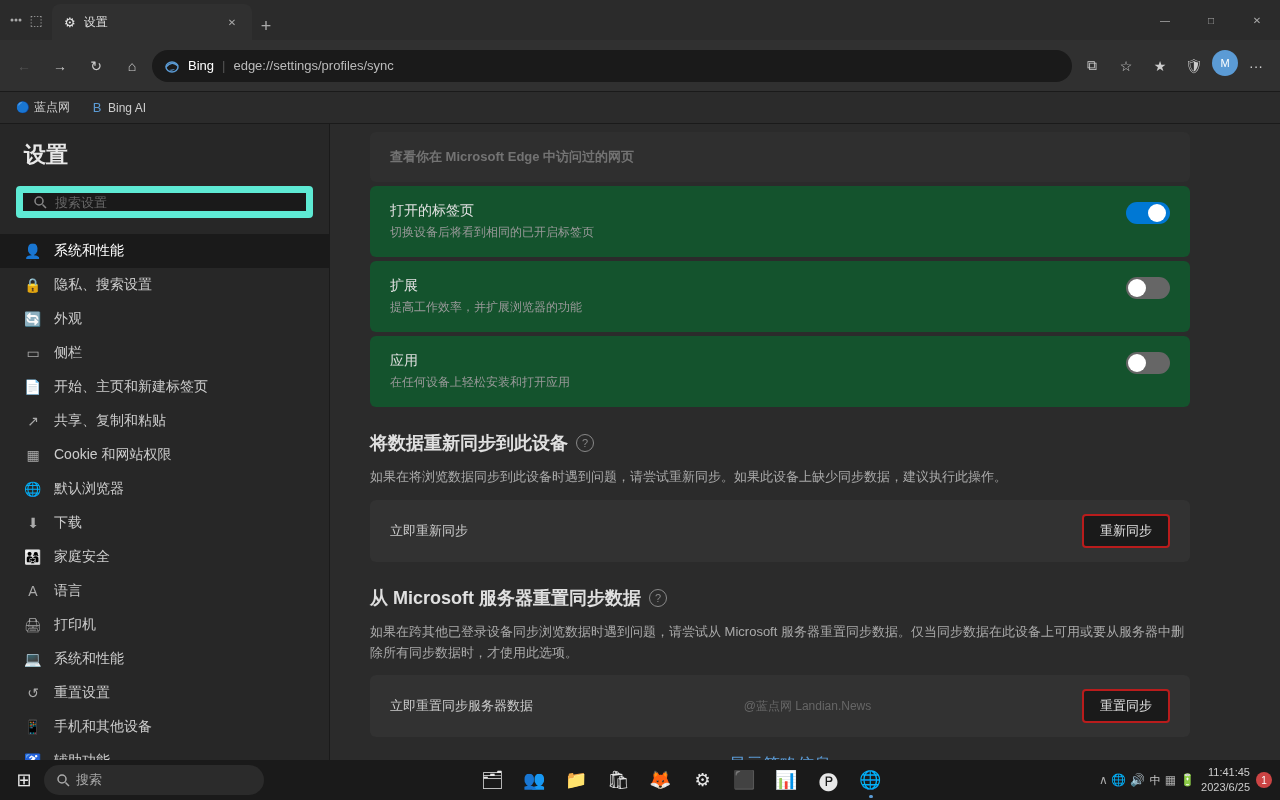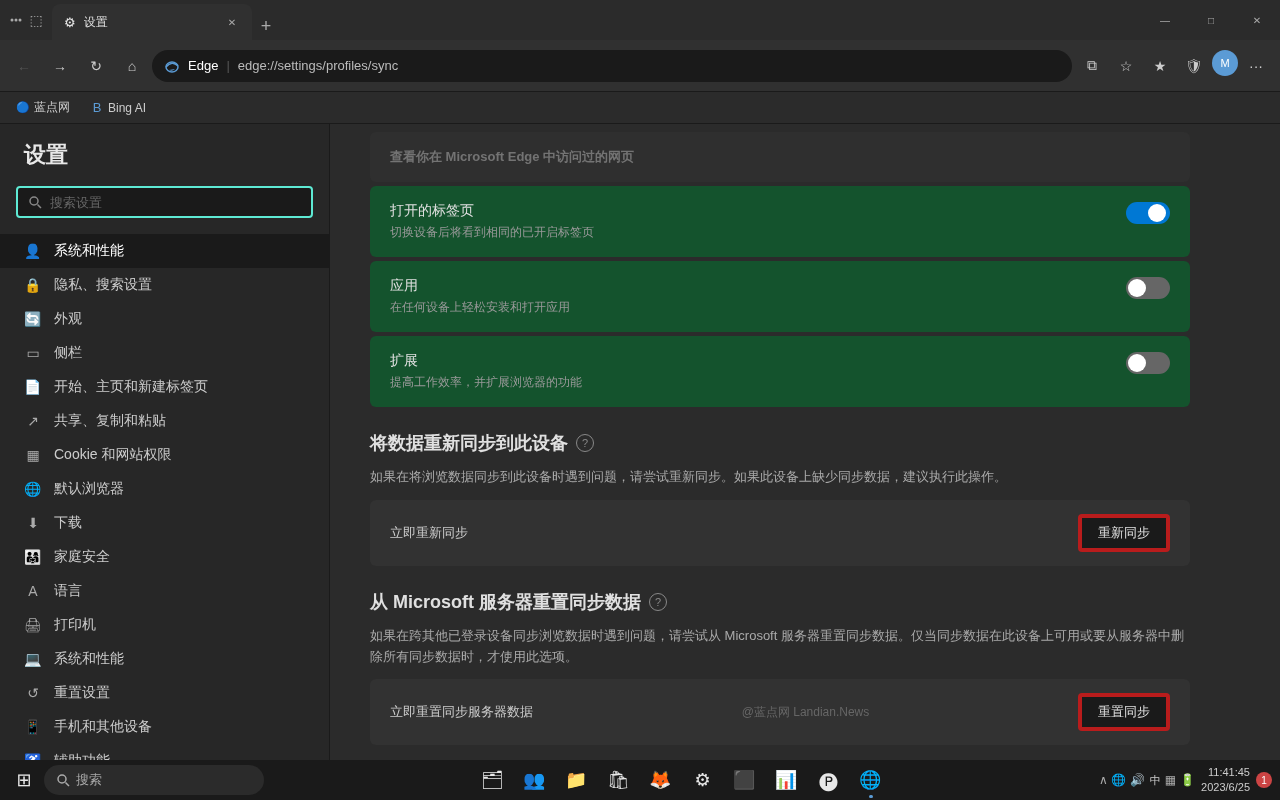--- a/index.html
+++ b/index.html
@@ -173,21 +173,21 @@
     }
     .search-box {
       margin: 0 16px 16px;
       height: 32px;
       background: #1a1a1a;
       border-radius: 4px;
       display: flex;
       align-items: center;
       padding: 0 10px;
       gap: 8px;
-      border: 2px solid #5eead4;
+      border: 7px solid #5eead4;
     }
     .search-box input {
       background: transparent;
       border: none;
       outline: none;
       color: #ccc;
       font-size: 13px;
       flex: 1;
       font-family: inherit;
     }
@@ -304,21 +304,21 @@
       align-items: center;
       justify-content: space-between;
       margin-bottom: 16px;
     }
     .sync-action-label {
       font-size: 13px;
       color: #ccc;
     }
     .sync-btn {
       background: #1a1a1a;
-      border: 4px solid #b91c1c;
+      border: 2px solid #b91c1c;
       border-radius: 4px;
       color: #e0e0e0;
       padding: 6px 16px;
       font-size: 13px;
       cursor: pointer;
       font-family: inherit;
     }
 
     .watermark {
       font-size: 12px;
@@ -457,21 +457,21 @@
   <div class="toolbar-btn disabled">←</div>
   <div class="toolbar-btn">→</div>
   <div class="toolbar-btn">↻</div>
   <div class="toolbar-btn">⌂</div>
   <div class="address-bar">
     <svg width="16" height="16" viewBox="0 0 16 16">
       <ellipse cx="8" cy="9" rx="6" ry="5" fill="none" stroke="#5b9bd5" stroke-width="1.5"></ellipse>
       <path d="M2 9 Q8 2 14 8" fill="none" stroke="#5b9bd5" stroke-width="1.5"></path>
       <path d="M5 12 Q8 14 11 11" fill="#5b9bd5"></path>
     </svg>
-    <span class="edge-text">Edge</span>
+    <span class="edge-text">Bing</span>
     <span class="sep">|</span>
     <span class="url">edge://settings/profiles/sync</span>
   </div>
   <div class="toolbar-right">
     <div class="toolbar-btn">⧉</div>
     <div class="toolbar-btn">☆</div>
     <div class="toolbar-btn">★</div>
     <div class="toolbar-btn">🛡</div>
     <div class="toolbar-btn" style="width:26px;height:26px;background:#5b9bd5;border-radius:50%;font-size:11px;display:flex;align-items:center;justify-content:center;color:#fff;">M</div>
     <div class="toolbar-btn">···</div>
@@ -580,32 +580,32 @@
           <div class="setting-row-title">打开的标签页</div>
           <div class="setting-row-desc">切换设备后将看到相同的已开启标签页</div>
         </div>
         <div class="toggle on">
           <div class="toggle-thumb"></div>
         </div>
       </div>
 
       <div class="setting-row">
         <div class="setting-row-content">
-          <div class="setting-row-title">应用</div>
-          <div class="setting-row-desc">在任何设备上轻松安装和打开应用</div>
+          <div class="setting-row-title">扩展</div>
+          <div class="setting-row-desc">提高工作效率，并扩展浏览器的功能</div>
         </div>
         <div class="toggle off">
           <div class="toggle-thumb"></div>
         </div>
       </div>
 
       <div class="setting-row">
         <div class="setting-row-content">
-          <div class="setting-row-title">扩展</div>
-          <div class="setting-row-desc">提高工作效率，并扩展浏览器的功能</div>
+          <div class="setting-row-title">应用</div>
+          <div class="setting-row-desc">在任何设备上轻松安装和打开应用</div>
         </div>
         <div class="toggle off">
           <div class="toggle-thumb"></div>
         </div>
       </div>
 
       <div class="section-heading">
         <span class="section-heading-text">将数据重新同步到此设备</span>
         <div class="help-icon">?</div>
       </div>

